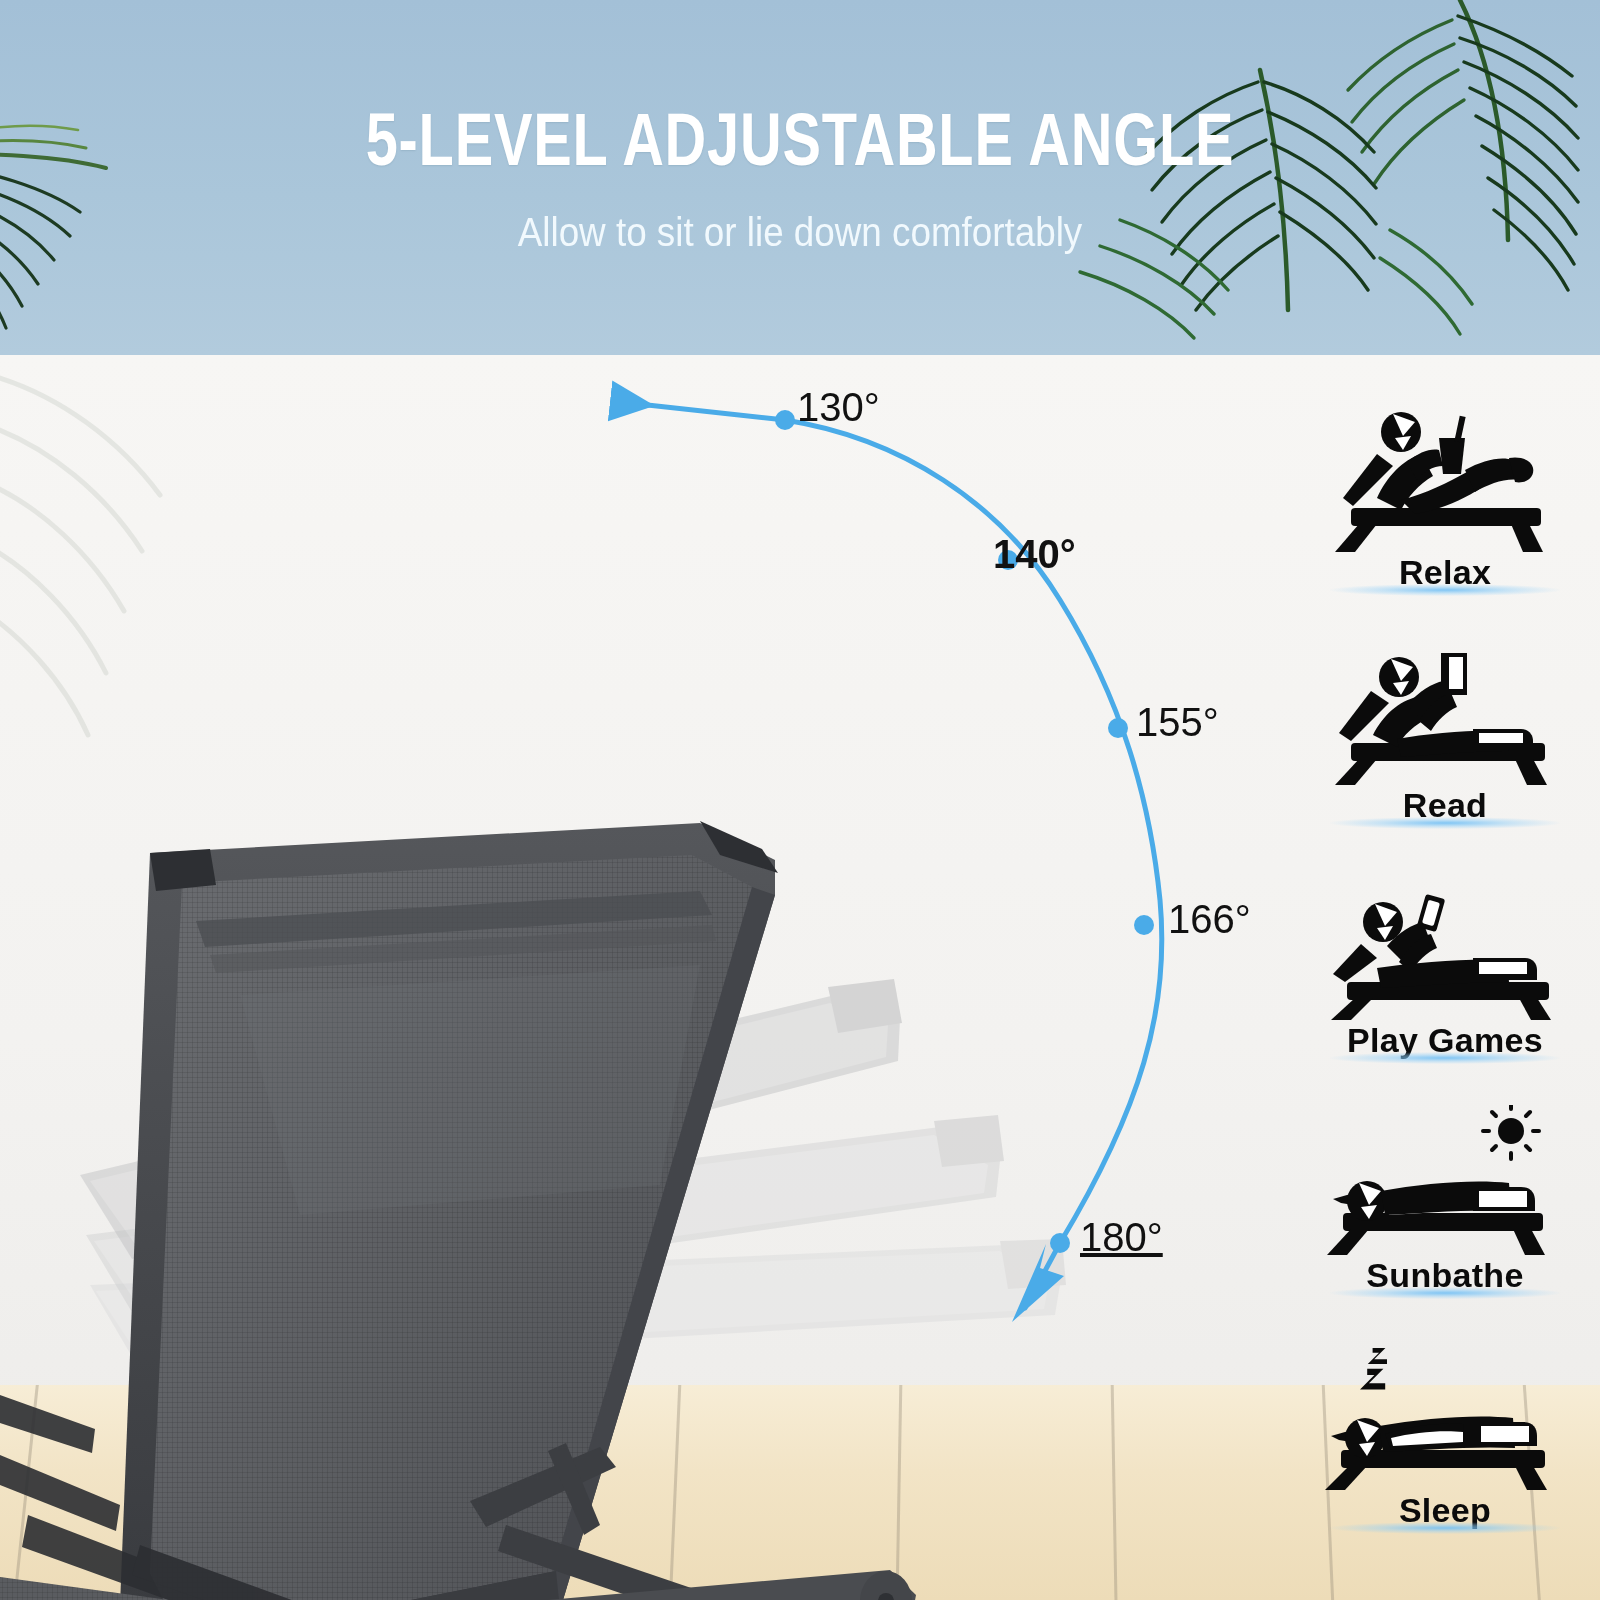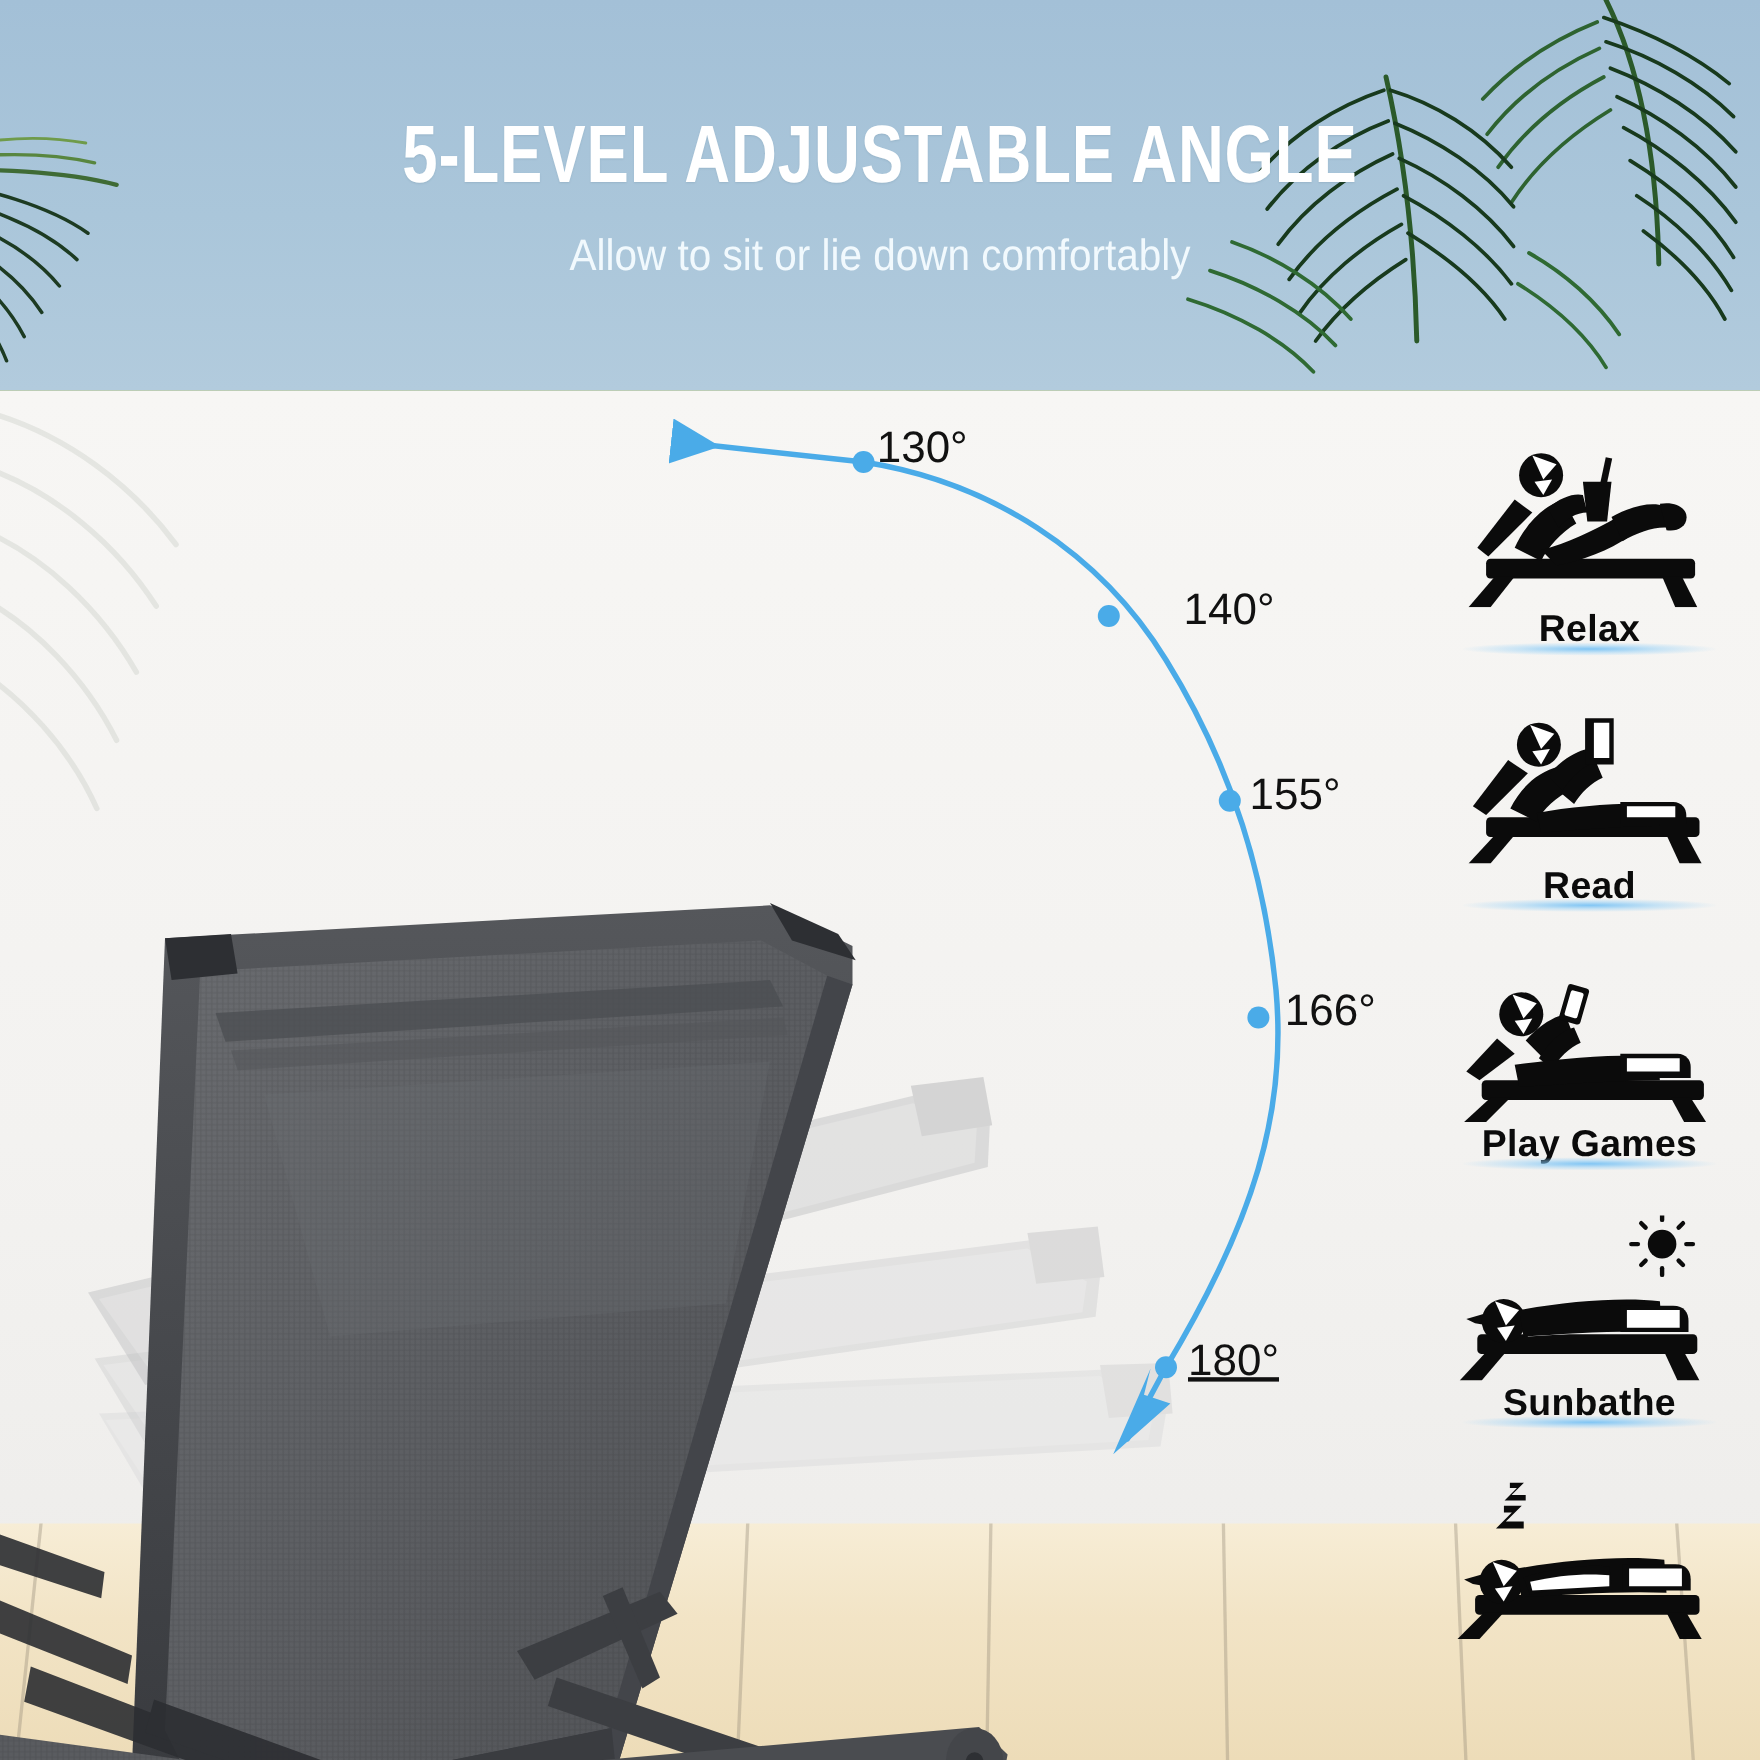--- a/index.html
+++ b/index.html
@@ -270,21 +270,21 @@
              L620 402" fill="none" stroke="#4aabe8" stroke-width="5" stroke-linecap="round" marker-end="url(#arrowUp)"></path>
     <path d="M1060 1243 L1025 1308" fill="none" stroke="#4aabe8" stroke-width="5" stroke-linecap="round" marker-end="url(#arrowUp)" transform="rotate(0)" opacity="0"></path>
 
     <path d="M1012 1322 L1064 1276 L1040 1268 L1046 1244 Z" fill="#4aabe8"></path>
   </svg>
 
   <div id="angle-points">
       <div style="position: absolute; width: 20px; height: 20px; border-radius: 50%; background: rgb(74, 171, 232); left: 775px; top: 410px;"></div>
       <div class="ang" style="left: 797px; top: 385px;">130°</div>
       <div style="position: absolute; width: 20px; height: 20px; border-radius: 50%; background: rgb(74, 171, 232); left: 998px; top: 550px;"></div>
-      <div class="ang" style="left: 1076px; top: 532px;">140°</div>
+      <div class="ang" style="left: 993px; top: 532px; font-weight: bold;">140°</div>
       <div style="position: absolute; width: 20px; height: 20px; border-radius: 50%; background: rgb(74, 171, 232); left: 1108px; top: 718px;"></div>
       <div class="ang" style="left: 1136px; top: 700px;">155°</div>
       <div style="position: absolute; width: 20px; height: 20px; border-radius: 50%; background: rgb(74, 171, 232); left: 1134px; top: 915px;"></div>
       <div class="ang" style="left: 1168px; top: 897px;">166°</div>
       <div style="position: absolute; width: 20px; height: 20px; border-radius: 50%; background: rgb(74, 171, 232); left: 1050px; top: 1233px;"></div>
       <div class="ang" style="left: 1080px; top: 1215px; text-decoration: underline;">180°</div>
     </div>
 
   <div class="icon-panel">
 
@@ -438,16 +438,17 @@
             <path d="M64 86 C110 78 162 74 198 78 L200 108 C158 106 108 110 68 112 Z"></path>
 
             <path d="M70 94 C96 86 126 82 148 84 L150 100 C126 100 98 104 76 110 Z" fill="#0b0b0b"></path>
             <path d="M76 98 C100 92 128 90 148 92 L148 102 L78 106 Z" fill="#ffffff"></path>
 
             <path d="M160 82 L208 82 C218 82 222 88 222 96 L222 106 L160 106 Z"></path>
             <path d="M166 86 L214 86 L214 102 L166 102 Z" fill="#ffffff"></path>
           </g>
         </svg>
       </div>
+      <div class="icon-label">Sleep</div>
     </div>
 
   </div>
 </div>
 
 </body></html>

